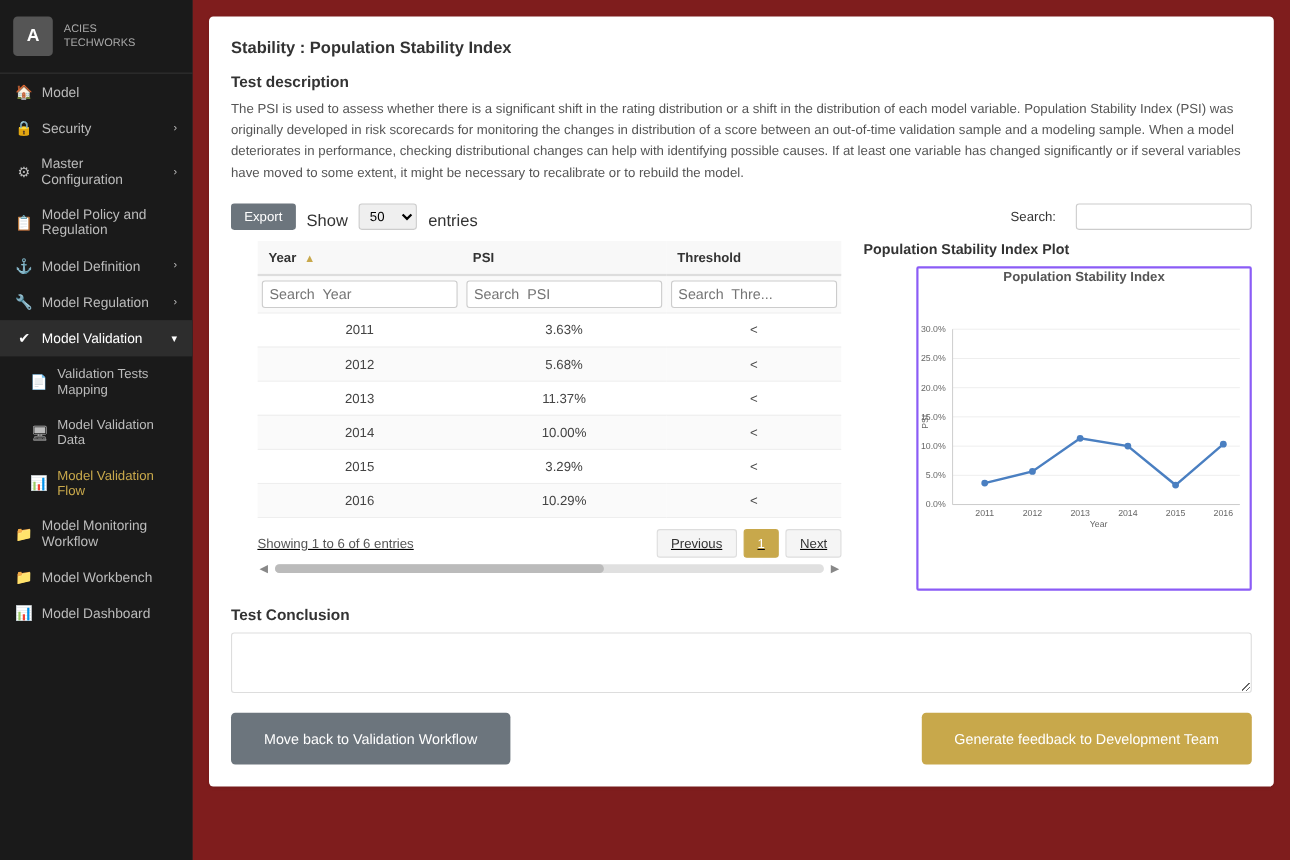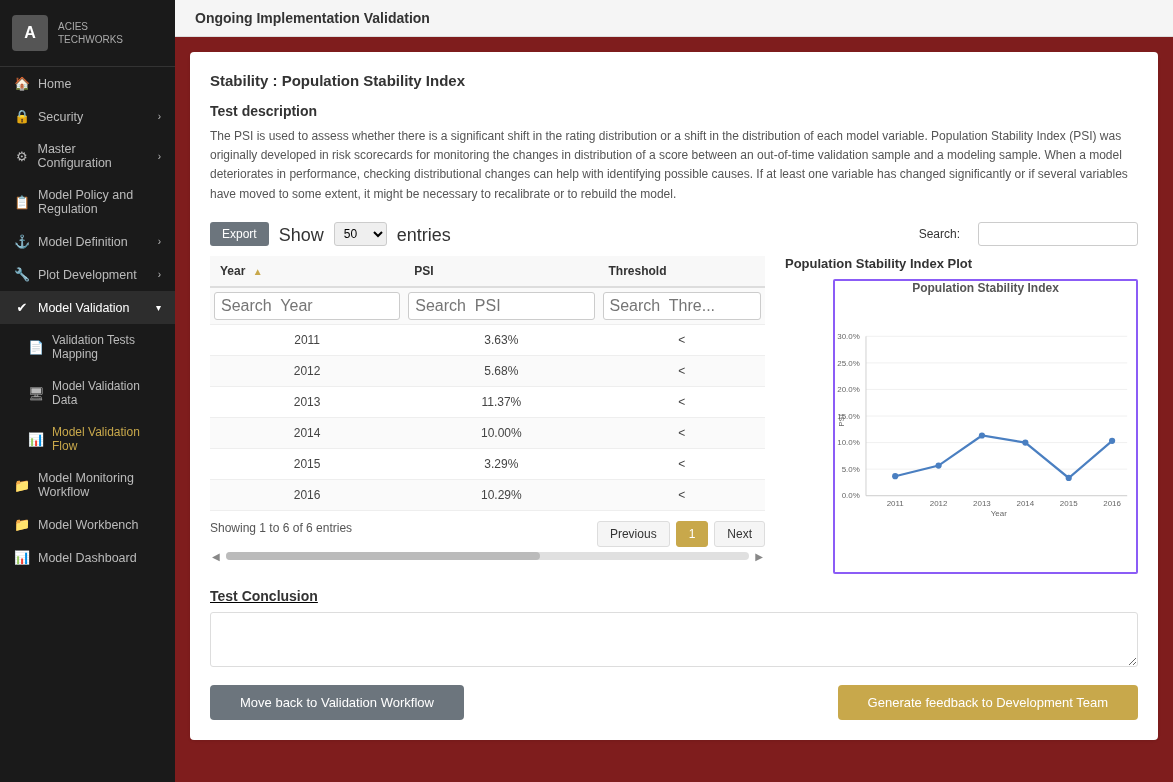--- a/index.html
+++ b/index.html
@@ -23,79 +23,79 @@
     .top-bar { background: #f5f5f5; padding: 10px 20px; border-bottom: 1px solid #ddd; font-size: 14px; font-weight: 600; color: #333; flex-shrink: 0; }
     .content-area { flex: 1; overflow-y: auto; background: #7f1d1d; padding: 15px; }
     .card { background: white; border-radius: 4px; padding: 20px; margin-bottom: 15px; box-shadow: 0 1px 3px rgba(0,0,0,0.1); }
     .card-title { font-size: 15px; font-weight: 700; color: #333; margin-bottom: 14px; }
     .section-title { font-size: 14px; font-weight: 700; color: #333; margin-bottom: 8px; }
     .description { font-size: 12px; color: #555; line-height: 1.6; }
 
     
     .table-controls { display: flex; align-items: flex-end; gap: 10px; margin-bottom: 10px; }
     .export-btn { background: #6c757d; color: white; border: none; padding: 5px 12px; border-radius: 3px; cursor: pointer; font-size: 12px; }
-    .show-label { font-size: 18px; color: #333; }
+    .show-label { font-size: 15px; color: #333; }
     .show-select { border: 1px solid #ccc; border-radius: 3px; padding: 3px 5px; font-size: 12px; }
     .search-container { margin-left: auto; display: flex; align-items: center; gap: 18px; }
     .search-label { font-size: 12px; color: #333; }
     .search-input-main { border: 1px solid #ccc; border-radius: 3px; padding: 4px 8px; font-size: 12px; width: 160px; }
 
     .table-wrapper { overflow-x: auto; }
     table { width: 100%; border-collapse: collapse; font-size: 12px; }
     th { background: #f8f8f8; text-align: left; padding: 8px 10px; border-bottom: 2px solid #ddd; color: #333; font-weight: 700; }
     td { padding: 8px 10px; border-bottom: 1px solid #eee; color: #444; text-align: center; }
     tr:nth-child(even) td { background: #fafafa; }
     .col-year { width: 35%; }
     .col-psi { width: 35%; }
     .col-thresh { width: 30%; }
     .search-row td { padding: 4px 4px; }
-    .search-row input { width: 100%; border: 1px solid #ccc; border-radius: 3px; padding: 4px 6px; font-size: 16px; }
+    .search-row input { width: 100%; border: 1px solid #ccc; border-radius: 3px; padding: 4px 6px; font-size: 13px; }
     .sort-icon { color: #c8a84b; font-size: 10px; margin-left: 4px; }
 
     
-    .pagination-area { display: flex; align-items: flex-start; justify-content: space-between; margin-top: 10px; }
+    .pagination-area { display: flex; align-items: center; justify-content: space-between; margin-top: 10px; text-decoration: underline; }
     .showing-text { font-size: 12px; color: #555; }
     .pagination-controls { display: flex; gap: 6px; align-items: center; }
     .page-btn { background: #f5f5f5; border: 1px solid #ddd; padding: 5px 12px; border-radius: 3px; cursor: pointer; font-size: 12px; color: #333; }
     .page-btn.active { background: #c8a84b; color: white; border-color: #c8a84b; }
 
     
     .scroll-bar-area { margin-top: 4px; display: flex; align-items: center; gap: 4px; }
     .scroll-track { flex: 1; height: 8px; background: #e0e0e0; border-radius: 4px; position: relative; }
     .scroll-thumb { position: absolute; left: 0; top: 0; height: 100%; width: 60%; background: #bbb; border-radius: 4px; }
     .scroll-arrow { font-size: 10px; color: #888; cursor: pointer; padding: 0 2px; }
 
     
     .chart-section { display: flex; gap: 20px; align-items: flex-start; }
-    .table-section { flex: 1; min-width: 0; }
+    .table-section { flex: 1; min-width: 0; margin-left: 24px; }
     .chart-container { width: 353px; flex-shrink: 0; }
     .chart-title { font-size: 13px; font-weight: 600; color: #333; margin-bottom: 8px; }
     .chart-box { border: 2px solid #8b5cf6; border-radius: 2px; background: white; height: 295px; position: relative; margin-left: 48px; }
     .chart-inner-title { text-align: center; font-size: 12px; color: #555; margin-bottom: 6px; font-weight: 600; }
     svg.chart-svg { width: 100%; height: 230px; }
 
     
-    .conclusion-area { margin-top: 0; text-decoration: underline; }
+    .conclusion-area { margin-top: 0; }
     .conclusion-textarea { width: 100%; height: 55px; border: 1px solid #ddd; border-radius: 3px; padding: 8px; font-size: 12px; color: #555; resize: vertical; }
     .button-row { display: flex; justify-content: space-between; margin-top: 15px; }
     .btn-back { background: #6c757d; color: white; border: none; padding: 10px 30px; border-radius: 4px; cursor: pointer; font-size: 13px; }
-    .btn-feedback { background: #c8a84b; color: white; border: none; padding: 4px 30px; border-radius: 4px; cursor: pointer; font-size: 13px; }
+    .btn-feedback { background: #c8a84b; color: white; border: none; padding: 16px 30px; border-radius: 4px; cursor: pointer; font-size: 13px; }
   </style>
 </head>
 <body>
 
 <div class="sidebar">
   <div class="sidebar-logo">
     <div class="logo-icon">A</div>
     <div class="logo-text">ACIES<br>TECHWORKS</div>
   </div>
   <nav class="sidebar-nav">
     <div class="nav-item">
       <span class="nav-icon">🏠</span>
-      <span>Home</span>
+      <span>Model</span>
     </div>
     <div class="nav-item">
       <span class="nav-icon">🔒</span>
       <span>Security</span>
       <span class="chevron">›</span>
     </div>
     <div class="nav-item">
       <span class="nav-icon">⚙</span>
       <span>Master Configuration</span>
       <span class="chevron">›</span>
@@ -104,21 +104,21 @@
       <span class="nav-icon">📋</span>
       <span>Model Policy and Regulation</span>
     </div>
     <div class="nav-item">
       <span class="nav-icon">⚓</span>
       <span>Model Definition</span>
       <span class="chevron">›</span>
     </div>
     <div class="nav-item">
       <span class="nav-icon">🔧</span>
-      <span>Plot Development</span>
+      <span>Model Regulation</span>
       <span class="chevron">›</span>
     </div>
     <div class="nav-item active">
       <span class="nav-icon">✔</span>
       <span>Model Validation</span>
       <span class="chevron">▾</span>
     </div>
     <div class="nav-item sub">
       <span class="nav-icon">📄</span>
       <span>Validation Tests Mapping</span>
@@ -140,23 +140,20 @@
       <span>Model Workbench</span>
     </div>
     <div class="nav-item">
       <span class="nav-icon">📊</span>
       <span>Model Dashboard</span>
     </div>
   </nav>
 </div>
 
 <div class="main">
-  <div class="top-bar">
-    <span>Ongoing Implementation Validation</span>
-  </div>
   <div class="content-area">
 
     <div class="card">
       <div class="card-title">Stability : Population Stability Index</div>
 
       <div class="section-title">Test description</div>
       <div class="description">The PSI is used to assess whether there is a significant shift in the rating distribution or a shift in the distribution of each model variable. Population Stability Index (PSI) was originally developed in risk scorecards for monitoring the changes in distribution of a score between an out-of-time validation sample and a modeling sample. When a model deteriorates in performance, checking distributional changes can help with identifying possible causes. If at least one variable has changed significantly or if several variables have moved to some extent, it might be necessary to recalibrate or to rebuild the model.</div>
 
       <div style="margin-top: 18px;">
 

